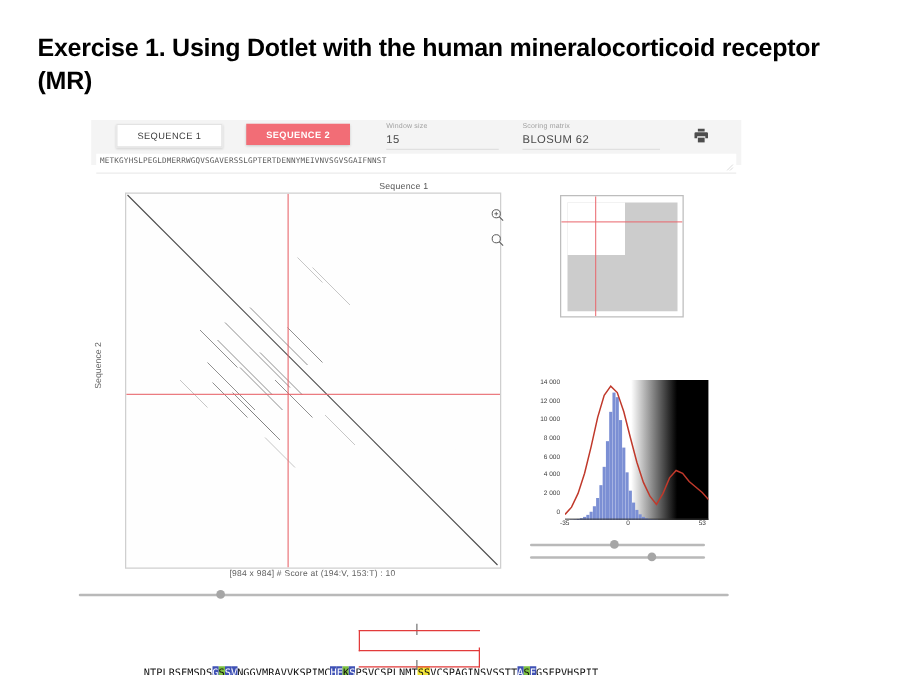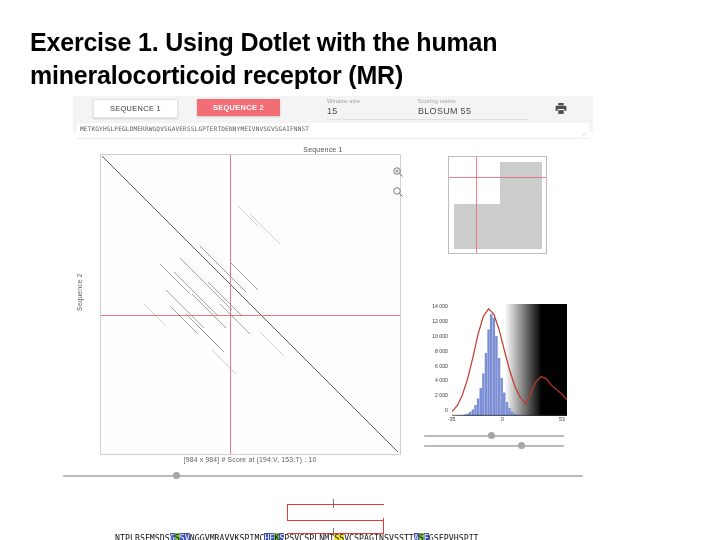--- a/index.html
+++ b/index.html
@@ -5,21 +5,21 @@
   html,body{margin:0;padding:0;}
   body{
     width:720px;height:540px;background:#ffffff;overflow:hidden;
     font-family:"Liberation Sans", sans-serif;
   }
   #root{position:relative;width:720px;height:540px;}
 
   
   .slide-title{
     position:absolute;left:30px;top:26px;width:660px;
-    font-size:25px;font-weight:bold;line-height:1.32;color:#000;
+    font-size:20px;font-weight:bold;line-height:1.32;color:#000;
     letter-spacing:-0.2px;
   }
 
   
   .app{
     position:absolute;left:73px;top:96px;width:520px;height:444px;
     background:#ffffff;
   }
   .app-shade{
     position:absolute;left:0;top:0;width:520px;height:36px;
@@ -32,21 +32,21 @@
     position:absolute;top:3px;height:17px;line-height:17px;text-align:center;
     font-size:7.4px;letter-spacing:.35px;color:#3a3a3a;
   }
   .seqtab.one{left:20px;width:83px;background:#ffffff;border:1px solid #e3e3e3;
     box-shadow:0 1px 2px rgba(0,0,0,.14);}
   .seqtab.two{left:124px;width:83px;background:#f26d76;color:#ffffff;font-weight:bold;
     box-shadow:0 1px 2px rgba(0,0,0,.18);}
   .field{position:absolute;top:1px;}
   .field .flabel{font-size:5.6px;color:#a0a0a0;letter-spacing:.15px;line-height:8px;}
   .field .fvalue{font-size:9px;color:#4a4a4a;line-height:13px;letter-spacing:.3px;}
-  .field.window{left:254px;width:90px;}
+  .field.window{left:236px;width:90px;}
   .field.matrix{left:345px;width:110px;}
   .field .underline{position:absolute;left:0;top:22px;width:100%;height:1px;background:#e0e0e0;}
   .printer{position:absolute;left:481px;top:6px;width:14px;height:13px;}
 
   
   .seqstrip{
     position:absolute;left:4px;top:27px;width:512px;height:15px;
     background:#ffffff;border-bottom:1px solid #ececec;overflow:hidden;
   }
   .seqstrip .seqtext{
@@ -147,21 +147,21 @@
       <div class="seqtab two">SEQUENCE 2</div>
 
       <div class="field window">
         <div class="flabel">Window size</div>
         <div class="fvalue">15</div>
         <div class="underline"></div>
       </div>
 
       <div class="field matrix">
         <div class="flabel">Scoring matrix</div>
-        <div class="fvalue">BLOSUM 55</div>
+        <div class="fvalue">BLOSUM 62</div>
         <div class="underline"></div>
       </div>
 
       <svg class="printer" viewBox="0 0 24 24">
         <path fill="#4d4d4d" d="M7 2h10v4H7zM4 7h16a2 2 0 0 1 2 2v7h-4v-3H6v3H2V9a2 2 0 0 1 2-2z"></path>
         <rect x="7" y="15" width="10" height="7" fill="#4d4d4d"></rect>
       </svg>
     </div>
 
     <div class="seqstrip">

